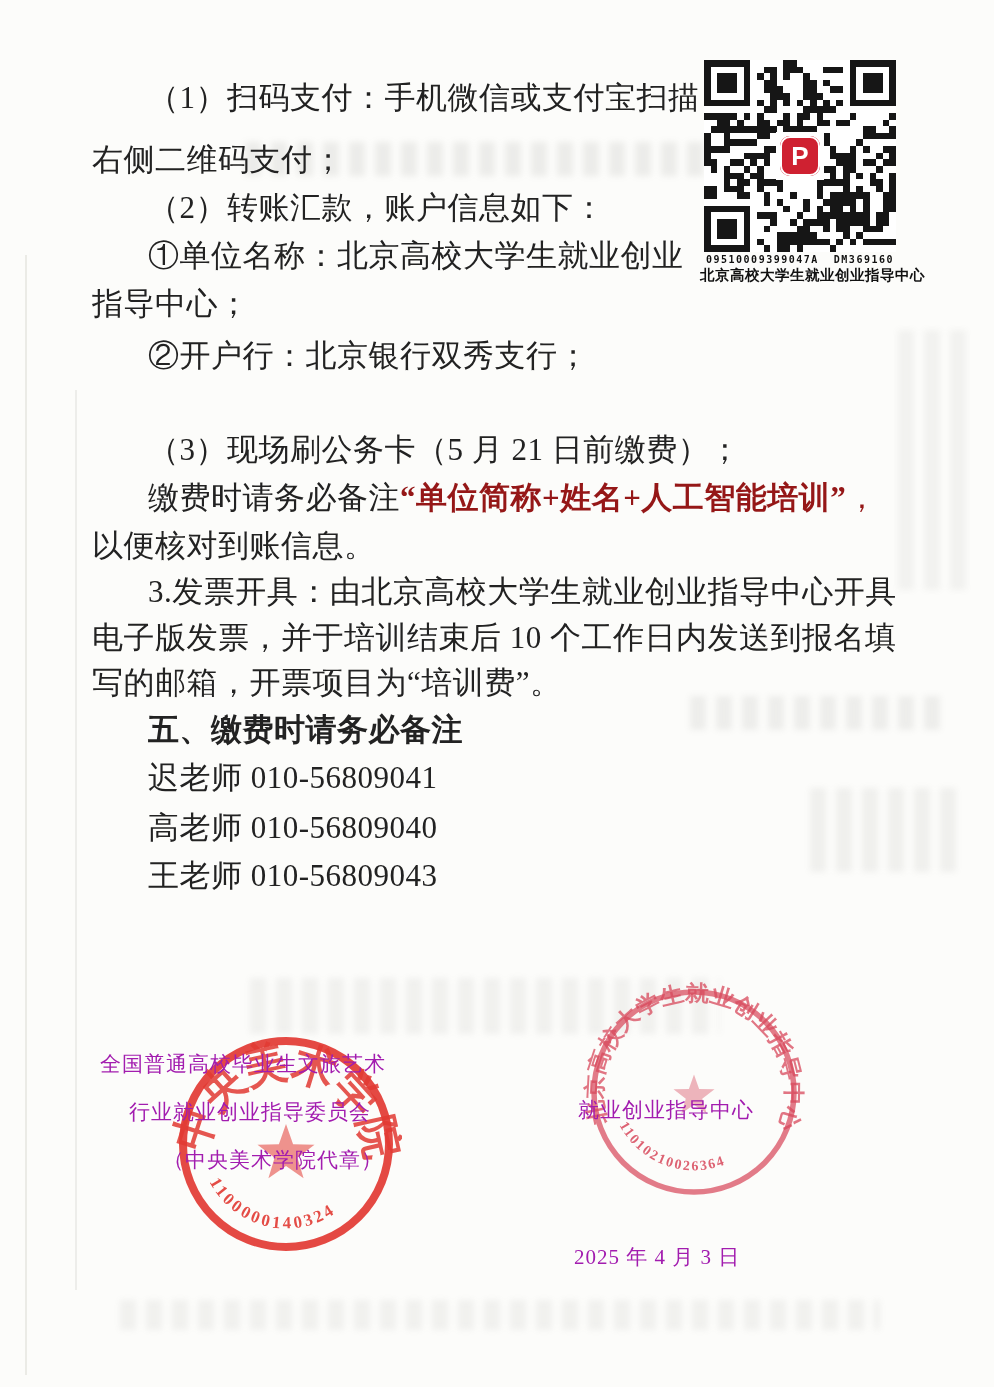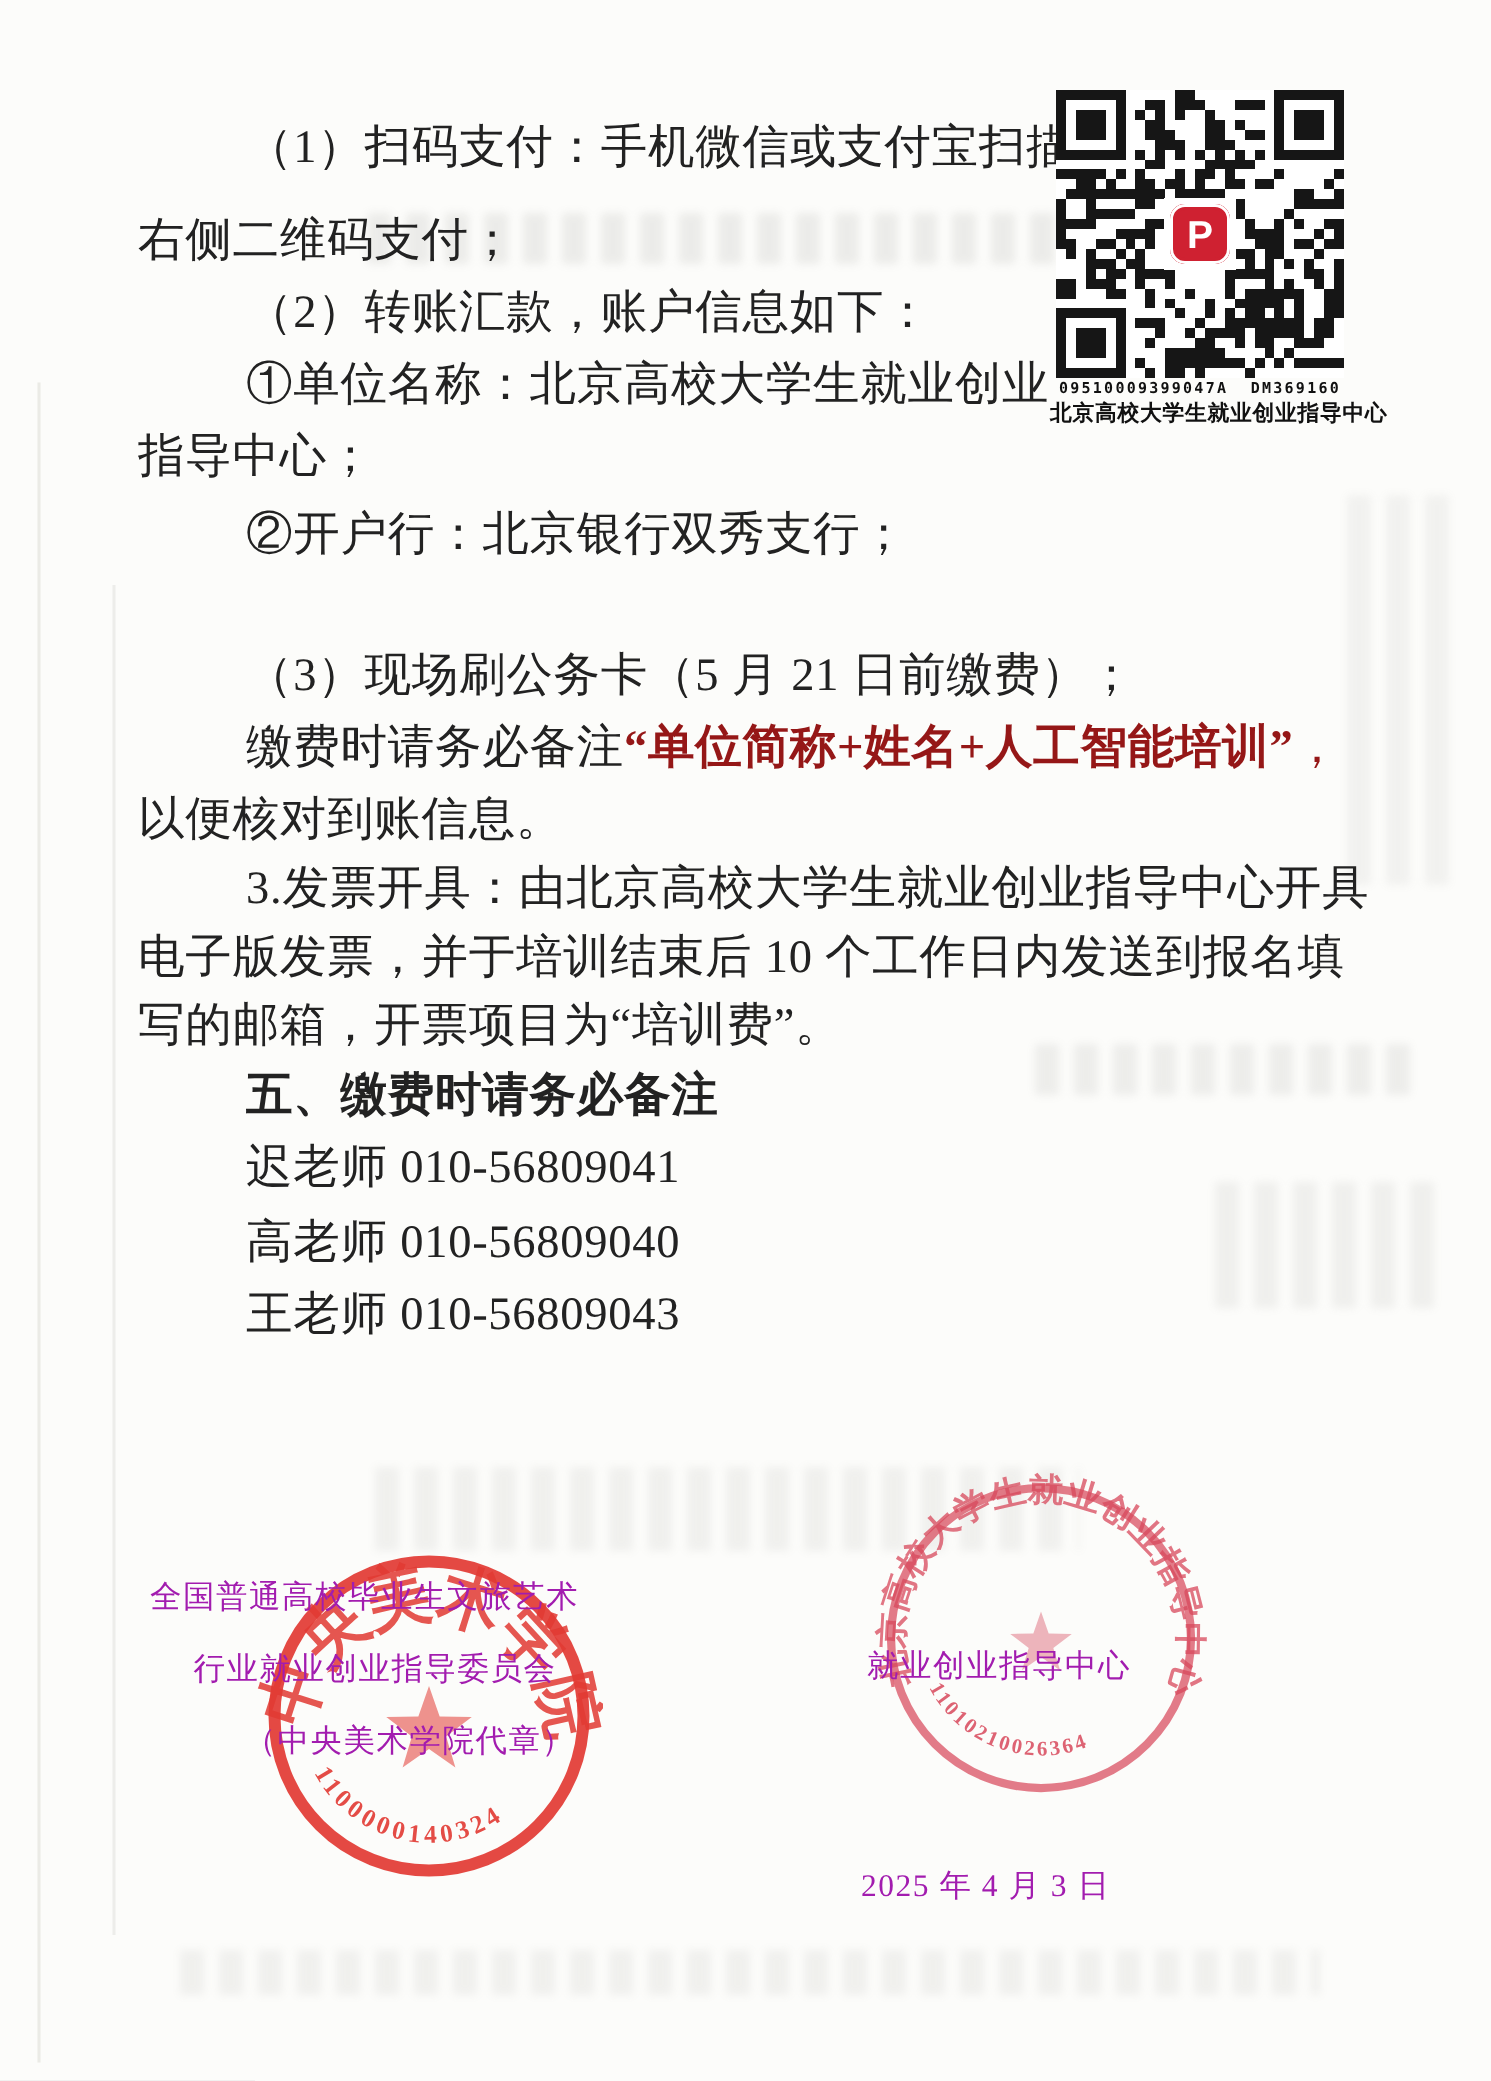--- a/index.html
+++ b/index.html
@@ -7,21 +7,21 @@
   .page {
     position:relative; width:994px; height:1387px; margin:0 auto;
     background:#fcfcfa; overflow:hidden;
     font-family:"Liberation Serif","DejaVu Serif",serif; color:#222;
   }
   
   .line {
     position:absolute; left:92px; font-size:31px; line-height:40px;
     letter-spacing:0.5px; white-space:pre; z-index:3;
   }
-  .line.indent { left:164px;font-family:Liberation Serif, serif; }
+  .line.indent { left:148px;font-family:Liberation Serif, serif; }
   .line.bold { font-weight:bold; }
   .red-seg { font-weight:bold; }
   
   .qr-block { position:absolute; left:700px; top:60px; width:200px; z-index:3; }
   .qr-canvas { position:relative; width:192px; height:192px; margin:0 auto; background:#fff; }
   .qr-canvas svg { display:block; width:192px; height:192px; shape-rendering:crispEdges; }
   .qr-logo {
     position:absolute; left:72px; top:72px; width:48px; height:48px;
     background:#fff; display:flex; align-items:center; justify-content:center;
   }

